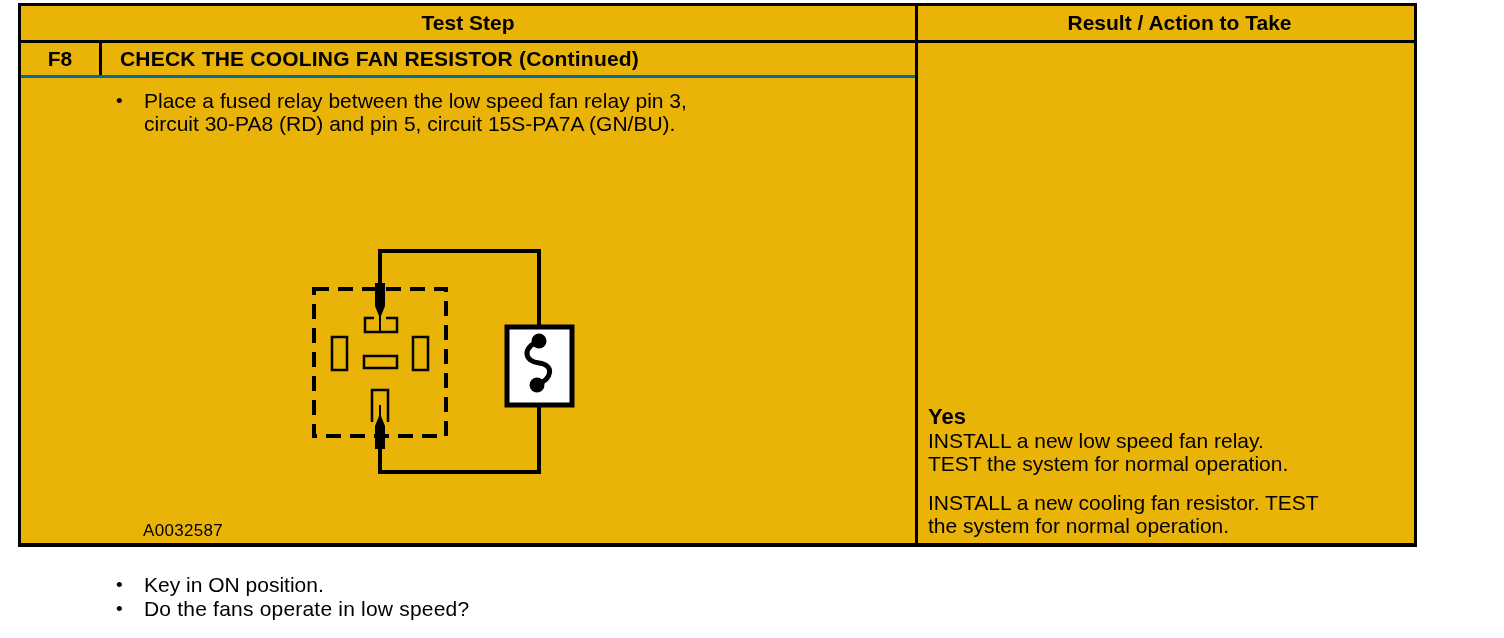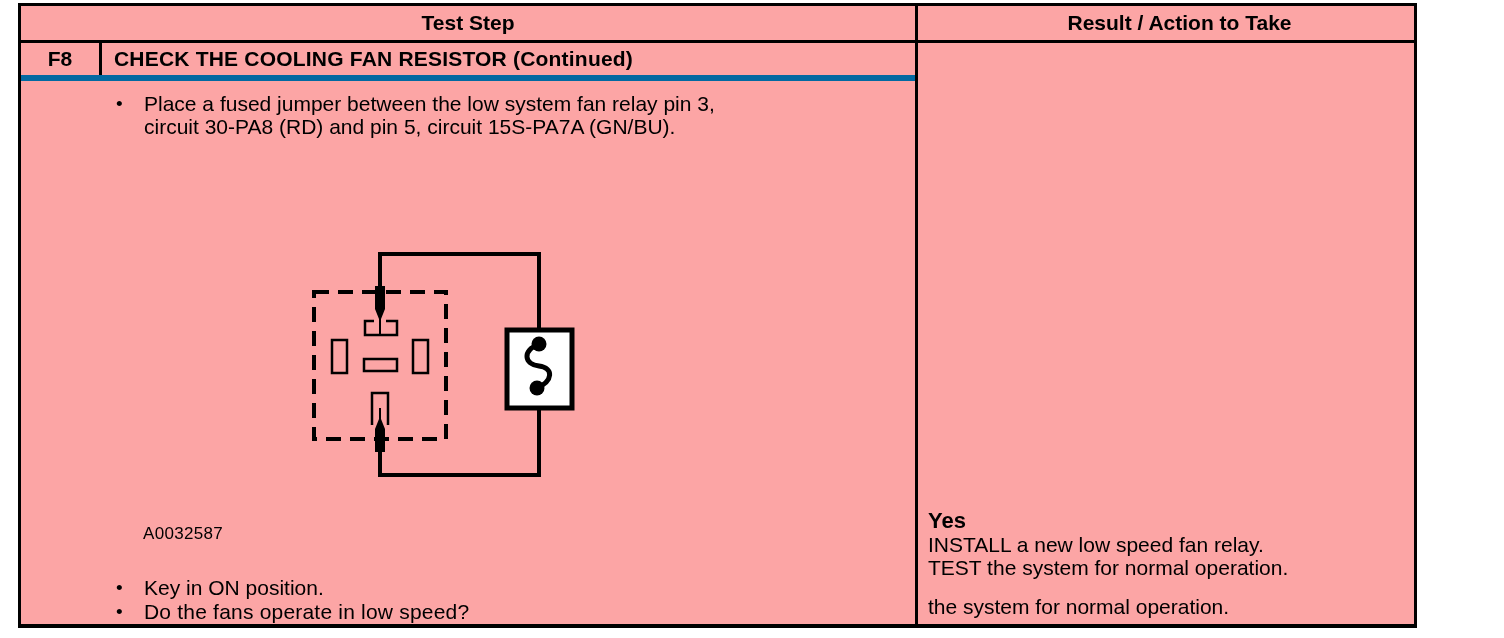--- a/index.html
+++ b/index.html
@@ -13,27 +13,27 @@
     position: relative;
     font-family: "Liberation Sans", sans-serif;
     color: #000;
     overflow: hidden;
   }
   .doc-table {
     position: absolute;
     left: 18px;
     top: 3px;
     width: 1399px;
-    height: 625px;
+    height: 544px;
     box-sizing: border-box;
     border: 3px solid #000;
     border-bottom-width: 4px;
     display: flex;
     flex-direction: column;
-    background: #fca5a5;
+    background: #eab308;
   }
   .header-row {
     display: flex;
     height: 34px;
     flex: none;
     border-bottom: 3px solid #000;
   }
   .th {
     display: flex;
     align-items: center;
@@ -63,23 +63,24 @@
   }
   .right-col {
     flex: 1;
     position: relative;
     text-decoration: underline;
   }
   .step-header {
     display: flex;
     height: 32px;
     flex: none;
-    border-bottom: 6px solid #0369a1;
+    border-bottom: 3px solid #0369a1;
     font-weight: bold;
     font-size: 21px;
+    gap: 6px;
   }
   .step-id {
     width: 81px;
     box-sizing: border-box;
     border-right: 3px solid #000;
     flex: none;
     display: flex;
     align-items: center;
     justify-content: center;
   }
@@ -168,21 +169,21 @@
       <div class="step-header">
         <div class="step-id">F8</div>
         <div class="step-title">CHECK THE COOLING FAN RESISTOR (Continued)</div>
       </div>
 
       <div class="step-content">
 
         <div class="instruction bullet-row">
           <span class="bullet-glyph">•</span>
           <span>
-            <div class="instr-line">Place a fused jumper between the low system fan relay pin 3,</div>
+            <div class="instr-line">Place a fused relay between the low speed fan relay pin 3,</div>
             <div class="instr-line">circuit 30-PA8 (RD) and pin 5, circuit 15S-PA7A (GN/BU).</div>
           </span>
         </div>
 
         <svg class="diagram" width="300" height="255" viewBox="300 240 300 255" xmlns="http://www.w3.org/2000/svg">
 
           <path d="M380,300 L380,251 L539,251 L539,338" fill="none" stroke="#000" stroke-width="4"></path>
           <path d="M380,444 L380,472 L539,472 L539,388" fill="none" stroke="#000" stroke-width="4"></path>
 
           <rect x="314" y="289" width="132" height="147" fill="none" stroke="#000" stroke-width="4" stroke-dasharray="15 9"></rect>
@@ -221,20 +222,21 @@
     <div class="right-col">
       <div class="actions">
 
         <div class="result-block">
           <div class="answer">Yes</div>
           <div class="action-line">INSTALL a new low speed fan relay.</div>
           <div class="action-line">TEST the system for normal operation.</div>
         </div>
 
         <div class="result-block">
+          <div class="action-line">INSTALL a new cooling fan resistor. TEST</div>
           <div class="action-line">the system for normal operation.</div>
         </div>
 
       </div>
     </div>
 
   </div>
 </div>
 
 </body></html>

